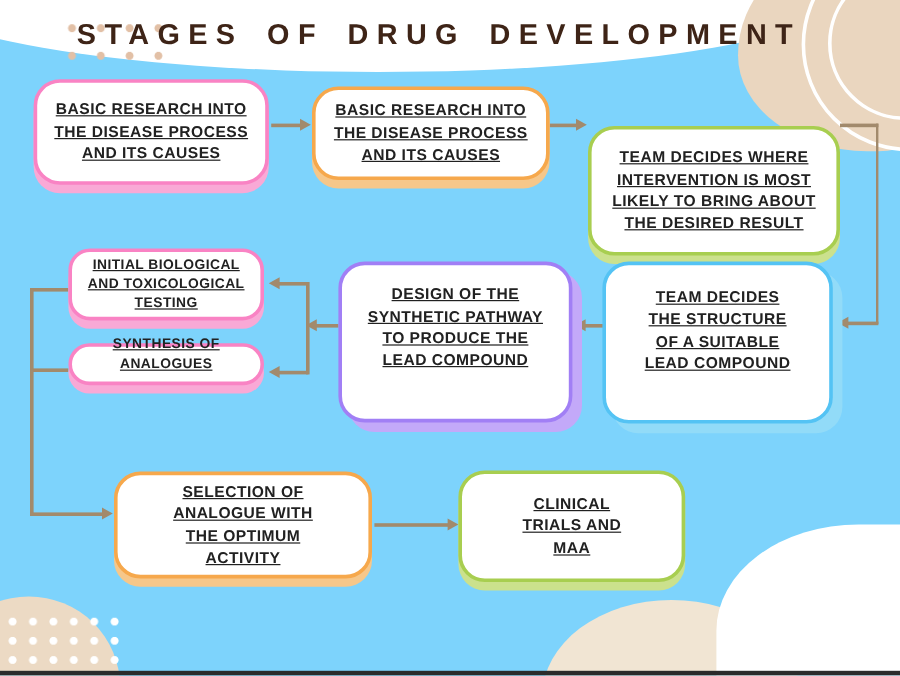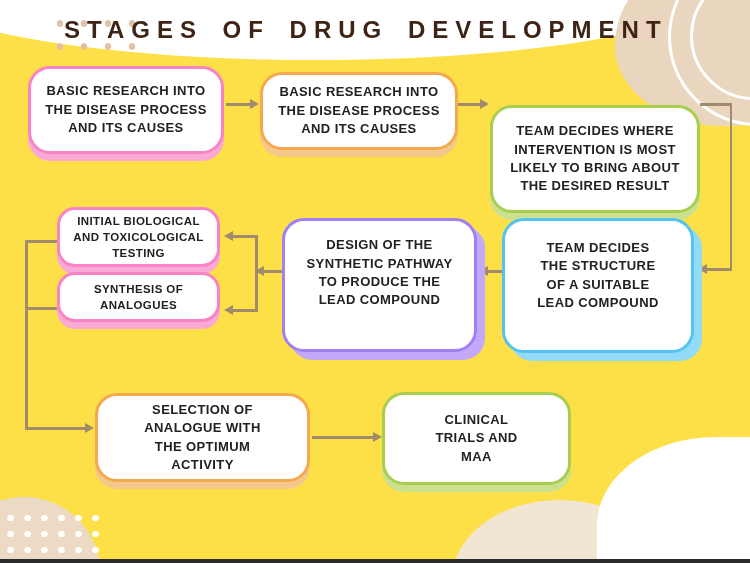--- a/index.html
+++ b/index.html
@@ -1,19 +1,19 @@
 <!DOCTYPE html>
 <html><head>
 <meta charset="utf-8">
 <style>
   html,body{margin:0;padding:0;}
   #canvas{
     position:relative;
     width:750px;height:563px;
-    background:#fde047;
+    background:#7dd3fc;
     overflow:hidden;
     font-family:"Liberation Sans", sans-serif;
   }
   
   .blob{position:absolute;}
   .blob-white-top{left:-80px;top:-78px;width:790px;height:138px;background:#FFFFFF;border-radius:50%;}
   .blob-tan-topright{left:615px;top:-42px;width:195px;height:168px;background:#EAD6BF;border-radius:48% 52% 42% 58% / 55% 45% 50% 50%;}
   .ring{position:absolute;border:3px solid #FFFFFF;border-radius:50%;background:transparent;}
   .ring-1{left:690px;top:-28px;width:122px;height:122px;}
   .ring-2{left:668px;top:-52px;width:172px;height:172px;}
@@ -34,21 +34,21 @@
     color:#3E2417;z-index:5;white-space:nowrap;
   }
   
   .box{
     position:absolute;display:flex;align-items:center;justify-content:center;
     background:#FFFFFF;border-radius:22px;border:3px solid;
     text-align:center;z-index:4;box-sizing:border-box;
     color:#212121;font-weight:bold;font-size:13px;line-height:1.42;letter-spacing:0.4px;
     padding:6px 12px;
   }
-  .box span{display:block;}
+  .box span{display:block;text-decoration:underline;}
   .theme-pink  {border-color:#F983C4;box-shadow:0 7px 0 #F9A9D6;}
   .theme-orange{border-color:#F6A84C;box-shadow:0 7px 0 #F6C78A;}
   .theme-green {border-color:#A8CE50;box-shadow:0 7px 0 #CBE18D;}
   .theme-blue  {border-color:#54C3F4;box-shadow:8px 8px 0 #92DBF8;}
   .theme-purple{border-color:#A17FF5;box-shadow:8px 8px 0 #C3A9F9;}
   .small-text{font-size:11.5px;border-radius:18px;}
   
   .h-line,.v-line,.head-r,.head-l{position:absolute;z-index:2;}
   .h-line{height:2.5px;background:#A28A6C;}
   .v-line{width:2.5px;background:#A28A6C;}
@@ -121,21 +121,21 @@
   </div>
 
   <div class="box theme-purple" style="left:282px;top:218px;width:195px;height:134px;padding:6px 14px 30px;">
     <span>DESIGN OF THE SYNTHETIC PATHWAY TO PRODUCE THE LEAD COMPOUND</span>
   </div>
 
   <div class="box theme-pink small-text" style="left:57px;top:207px;width:163px;height:60px;align-items:center;">
     <span>INITIAL BIOLOGICAL AND TOXICOLOGICAL TESTING</span>
   </div>
 
-  <div class="box theme-pink small-text" style="left:57px;top:272px;width:163px;height:50px;">
+  <div class="box theme-pink small-text" style="left:57px;top:286px;width:163px;height:35px;align-items:flex-end;">
     <span>SYNTHESIS OF ANALOGUES</span>
   </div>
 
   <div class="box theme-orange" style="left:95px;top:393px;width:215px;height:89px;padding:6px 42px;">
     <span>SELECTION OF ANALOGUE WITH THE OPTIMUM ACTIVITY</span>
   </div>
 
   <div class="box theme-green" style="left:382px;top:392px;width:189px;height:93px;padding:6px 40px;">
     <span>CLINICAL TRIALS AND MAA</span>
   </div>

